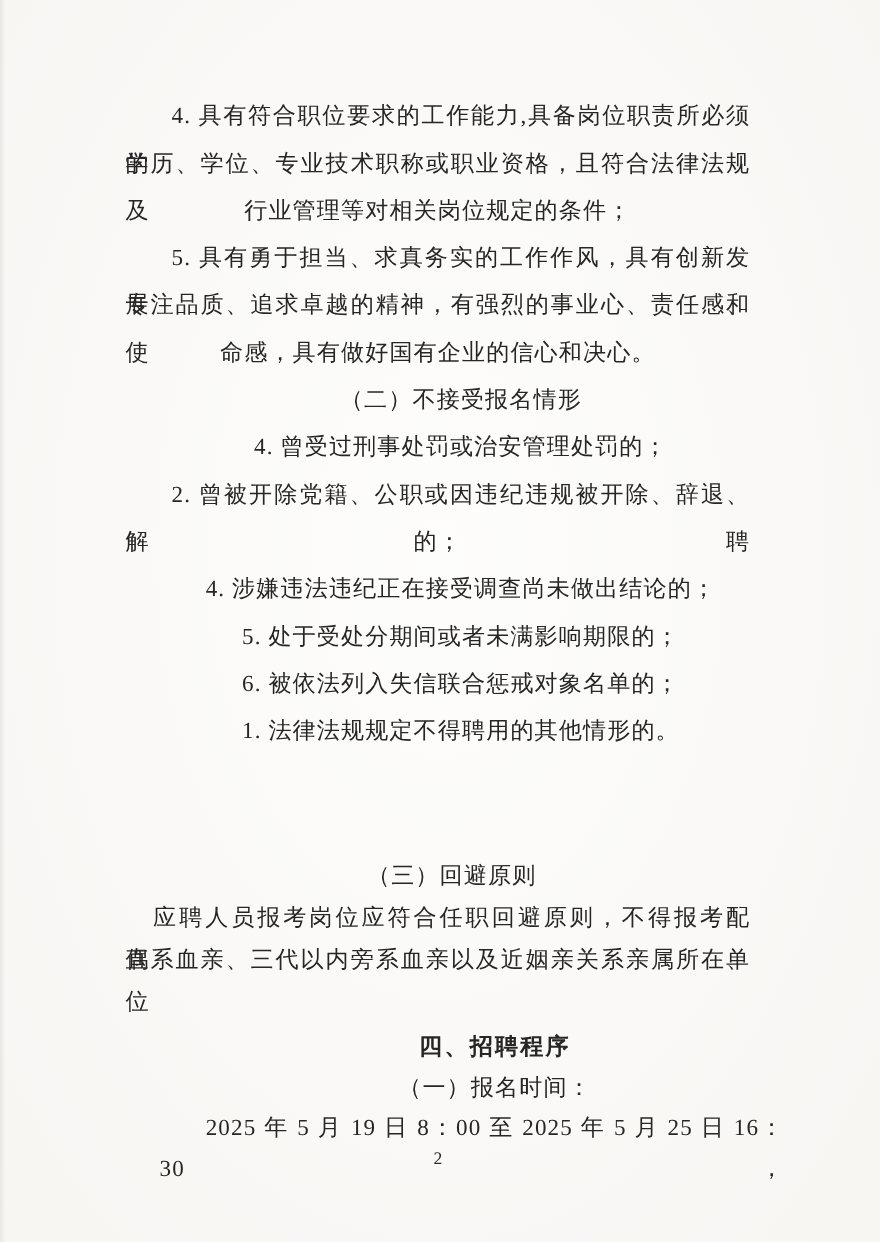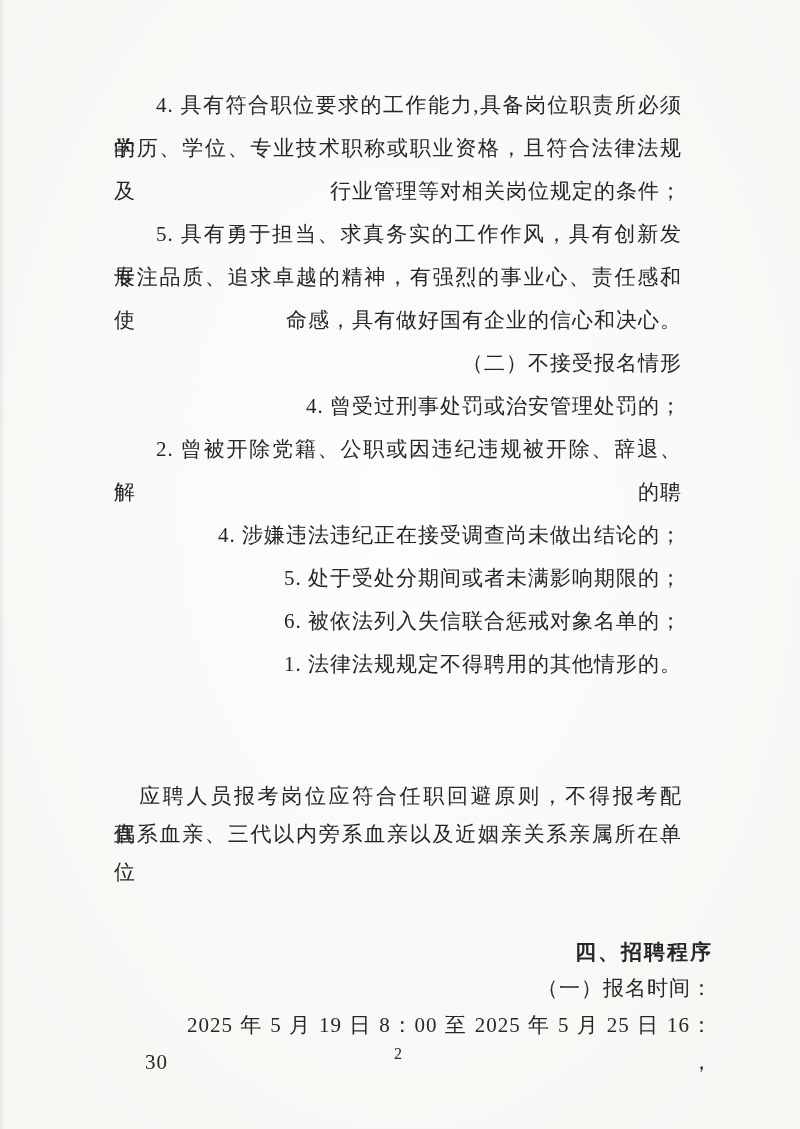--- a/index.html
+++ b/index.html
@@ -28,21 +28,21 @@
     left: 114px;
     width: 568px;
   }
   .block-a { top: 84px; }
   .block-b { top: 777px; }
   .block-c { top: 933px; margin-left: 31px; }
   .line {
     font-size: 21px;
     letter-spacing: 1px;
     white-space: normal;
-    text-align: right;
+    text-align: center;
   }
   .block-a .line { line-height: 43px; height: 43px; }
   .block-b .line { line-height: 38px; height: 38px; }
   .block-c .line { line-height: 37px; height: 37px; }
   .i2 { text-indent: 2em; }
   .i1 { text-indent: 1.2em; }
   .j  { text-align: justify; text-align-last: justify; }
   .b  {
     font-family: "Liberation Sans", "DejaVu Sans", sans-serif;
     font-weight: 700;
@@ -75,20 +75,21 @@
     <div class="line i2">4. 曾受过刑事处罚或治安管理处罚的；</div>
     <div class="line i2 j">2. 曾被开除党籍、公职或因违纪违规被开除、辞退、解聘</div>
     <div class="line">的；</div>
     <div class="line i2">4. 涉嫌违法违纪正在接受调查尚未做出结论的；</div>
     <div class="line i2">5. 处于受处分期间或者未满影响期限的；</div>
     <div class="line i2">6. 被依法列入失信联合惩戒对象名单的；</div>
     <div class="line i2">1. 法律法规规定不得聘用的其他情形的。</div>
   </div>
 
   <div class="textblock block-b">
+    <div class="line i1">（三）回避原则</div>
     <div class="line i1 j">应聘人员报考岗位应符合任职回避原则，不得报考配偶、</div>
     <div class="line j">直系血亲、三代以内旁系血亲以及近姻亲关系亲属所在单位</div>
   </div>
 
   <div class="textblock block-c">
     <div class="line i2 b">四、招聘程序</div>
     <div class="line i2">（一）报名时间：</div>
     <div class="line i2 j">2025 年 5 月 19 日 8：00 至 2025 年 5 月 25 日 16：30，</div>
   </div>
 

